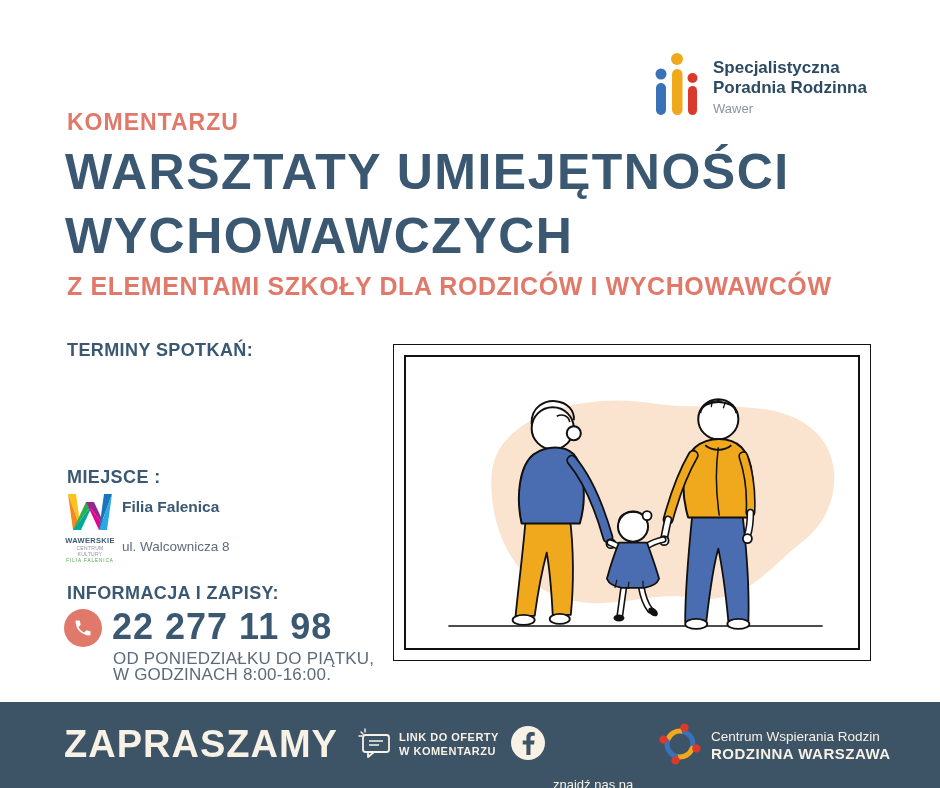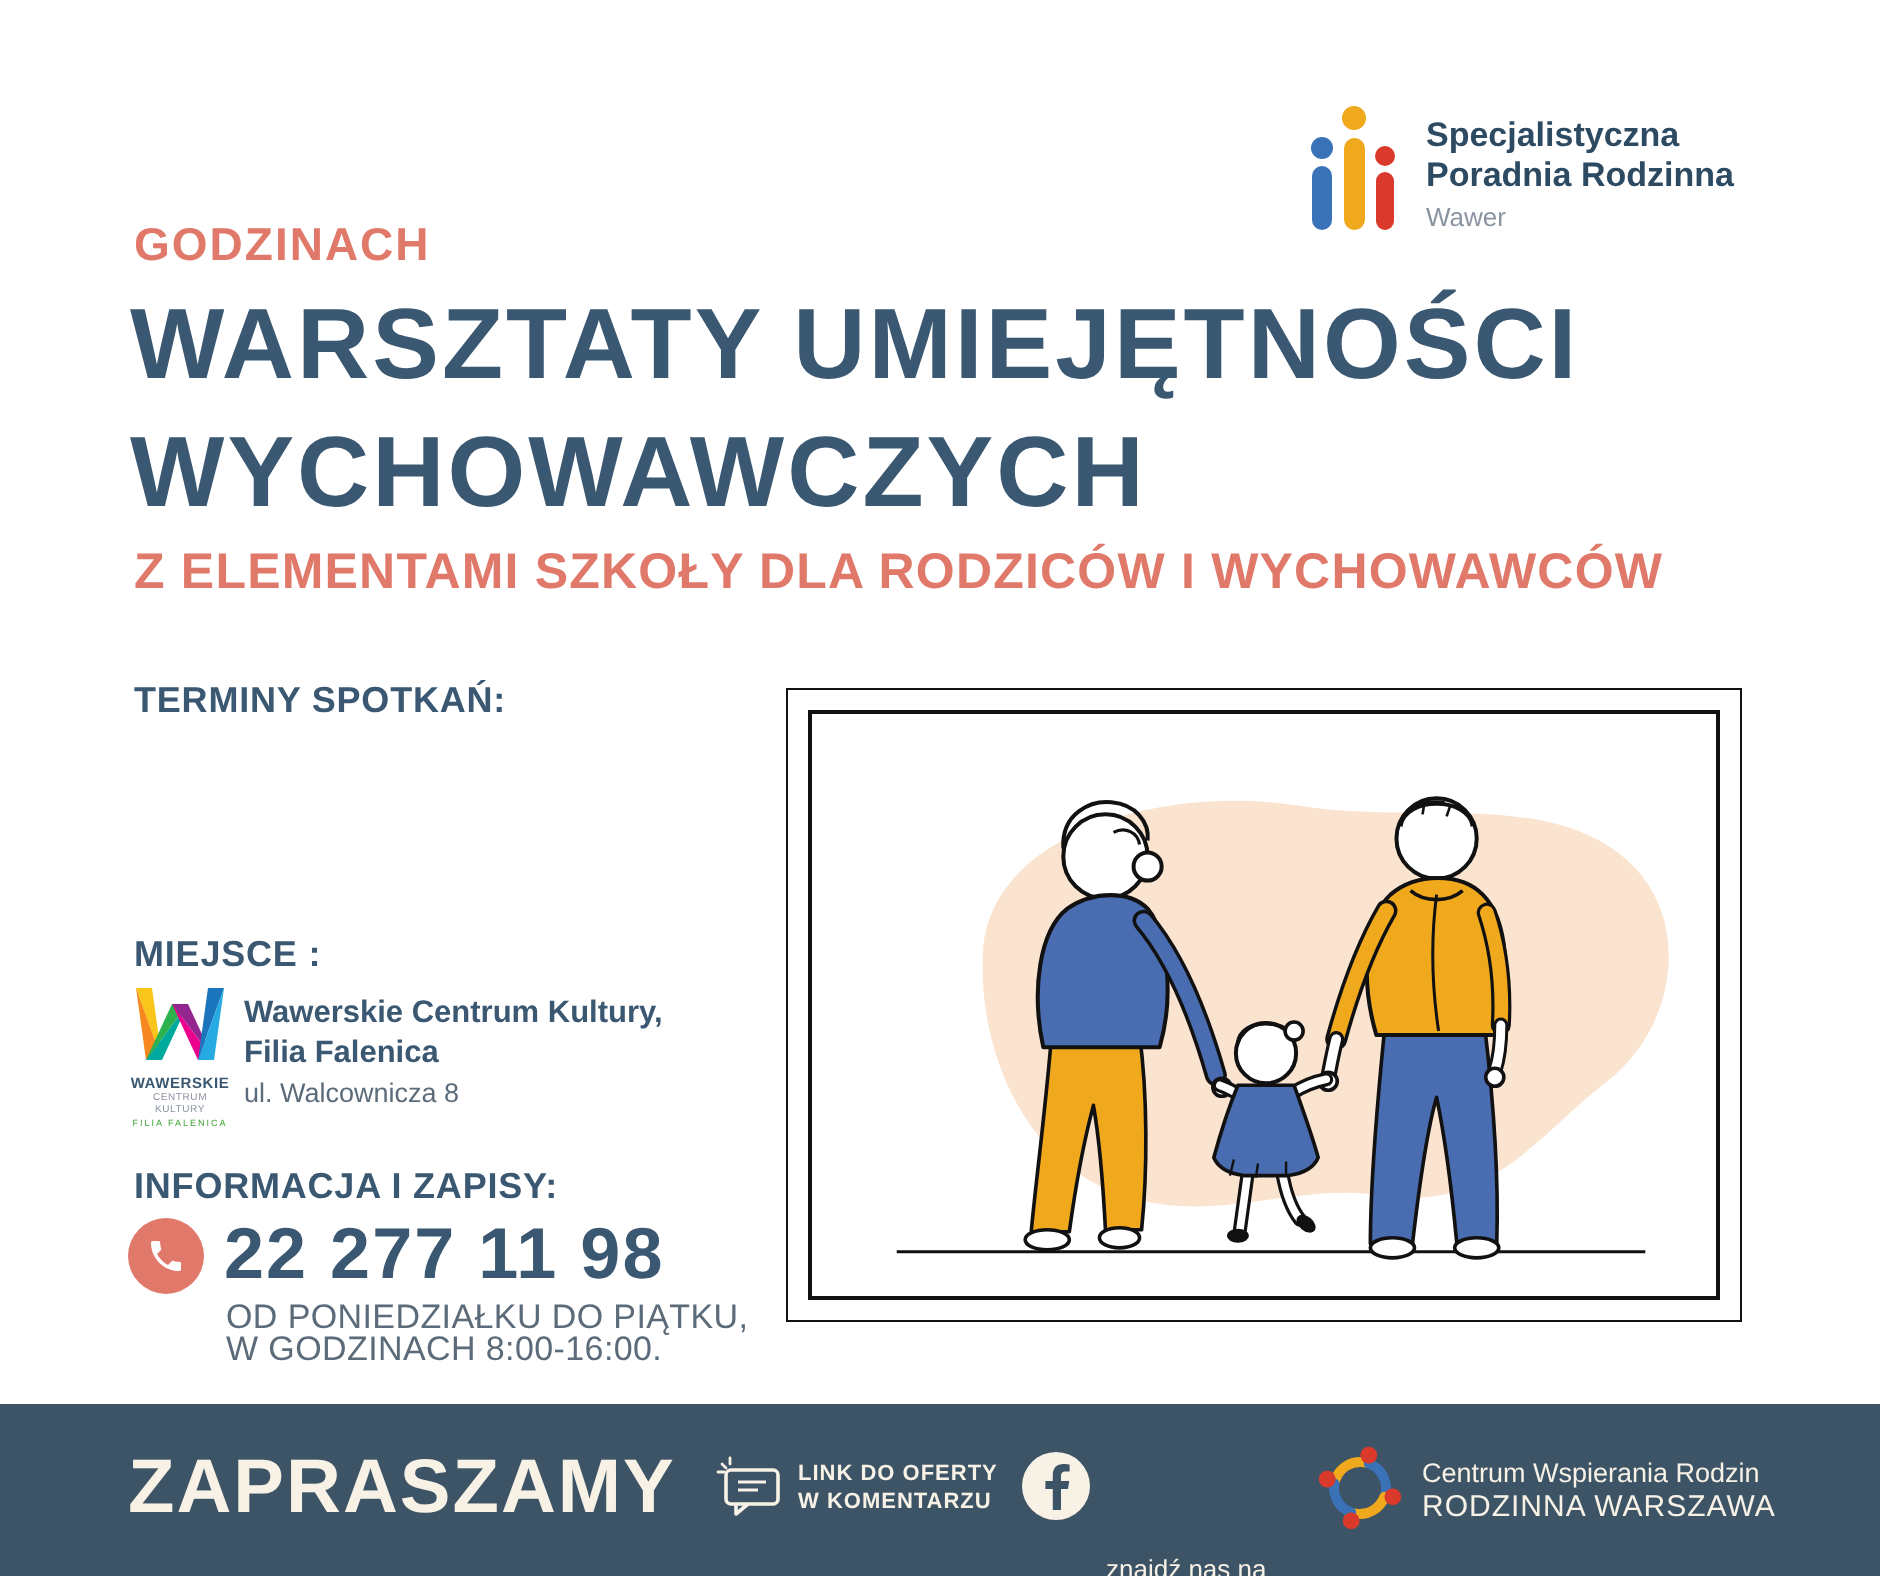--- a/index.html
+++ b/index.html
@@ -39,21 +39,21 @@
   
   .footer{position:absolute;left:0;top:702px;width:940px;height:86px;background:#3d5466;color:#f7f1e6;}
   .footer .cta{position:absolute;left:64px;top:21px;font-size:38px;font-weight:bold;letter-spacing:1px;}
   .footer .bubble{position:absolute;left:356px;top:24px;}
   .footer .link-text{position:absolute;left:399px;top:28px;font-size:11px;font-weight:bold;line-height:14px;letter-spacing:0.5px;}
   .footer .fb{position:absolute;left:509px;top:22px;}
   .footer .fb-text{position:absolute;left:553px;top:26px;font-size:13px;line-height:17px;margin-top:48px;}
   .footer .fb-text .b{font-size:14.5px;font-weight:bold;}
   .footer .rw{position:absolute;left:656px;top:18px;}
   .footer .partner-text{position:absolute;left:711px;top:26px;font-size:13.5px;line-height:17px;}
-  .footer .partner-text .b{font-size:15px;font-weight:normal;letter-spacing:0.5px;}
+  .footer .partner-text .b{font-size:15px;font-weight:bold;letter-spacing:0.5px;}
 </style>
 </head>
 <body>
 
 <div class="poster">
 
   <div class="org-logo">
     <svg width="50" height="64" viewBox="0 0 50 64">
       <circle cx="8" cy="22" r="5.5" fill="#3A72B8"></circle>
       <rect x="3" y="31" width="10" height="32" rx="5" fill="#3A72B8"></rect>
@@ -62,21 +62,21 @@
       <circle cx="39.5" cy="26" r="5" fill="#D93A2B"></circle>
       <rect x="35" y="34" width="9" height="29" rx="4.5" fill="#D93A2B"></rect>
     </svg>
     <div class="org-logo-text">
       <div class="l1">Specjalistyczna</div>
       <div class="l2">Poradnia Rodzinna</div>
       <div class="l3">Wawer</div>
     </div>
   </div>
 
-  <div class="eyebrow">GODZINACH</div>
+  <div class="eyebrow">KOMENTARZU</div>
   <div class="title">
     <div>WARSZTATY UMIEJĘTNOŚCI</div>
     <div>WYCHOWAWCZYCH</div>
   </div>
   <div class="subtitle">Z ELEMENTAMI SZKOŁY DLA RODZICÓW I WYCHOWAWCÓW</div>
 
   <div class="sec-heading schedule-heading">TERMINY SPOTKAŃ:</div>
 
   <div class="sec-heading venue-heading">MIEJSCE :</div>
   <div class="venue-logo">
@@ -88,21 +88,20 @@
       <polygon points="20,8 28,8 41,36" fill="#93268F"></polygon>
       <polygon points="20,8 41,36 33,36" fill="#EC018C"></polygon>
       <polygon points="33,36 46,0 38,0" fill="#1B75BC"></polygon>
       <polygon points="33,36 41,36 46,0" fill="#27AAE1"></polygon>
     </svg>
     <div class="w1">WAWERSKIE</div>
     <div class="w2">CENTRUM KULTURY</div>
     <div class="w3">FILIA FALENICA</div>
   </div>
   <div class="venue-name">
-    <div>Wawerskie Centrum Kultury,</div>
     <div>Filia Falenica</div>
   </div>
   <div class="venue-address">ul. Walcownicza 8</div>
 
   <div class="sec-heading contact-heading">INFORMACJA I ZAPISY:</div>
   <div class="phone-badge">
     <svg width="20" height="20" viewBox="0 0 24 24">
       <path fill="#ffffff" d="M6.62 10.79c1.44 2.83 3.76 5.14 6.59 6.59l2.2-2.2c.27-.27.67-.36 1.02-.24 1.12.37 2.33.57 3.57.57.55 0 1 .45 1 1V20c0 .55-.45 1-1 1-9.39 0-17-7.61-17-17 0-.55.45-1 1-1h3.5c.55 0 1 .45 1 1 0 1.25.2 2.45.57 3.57.11.35.03.74-.25 1.02l-2.2 2.2z"></path>
     </svg>
   </div>

